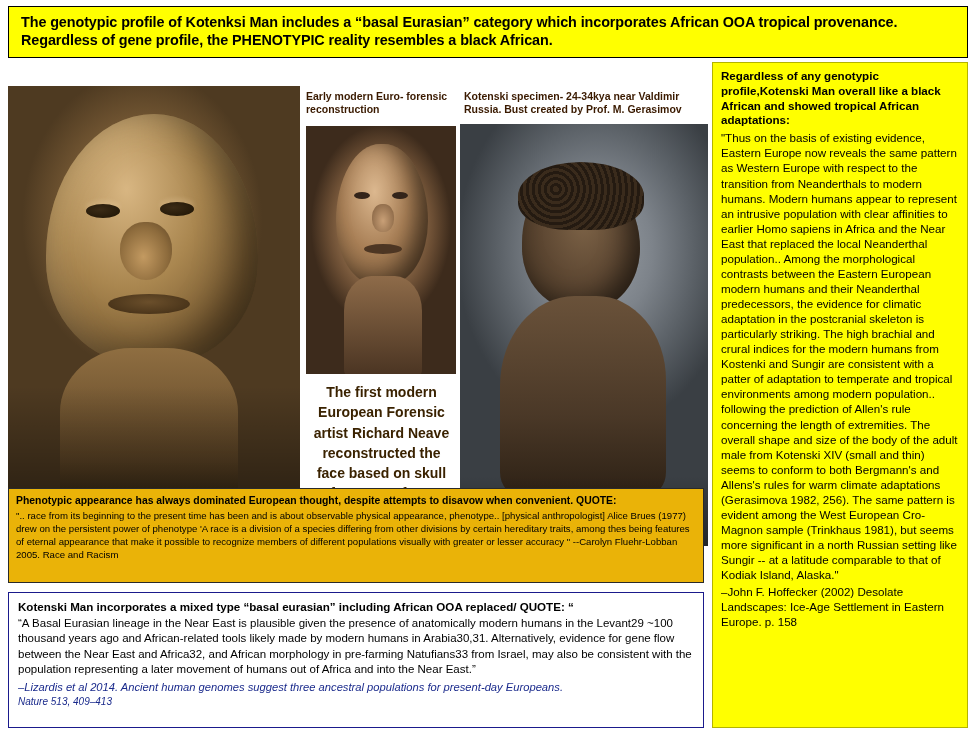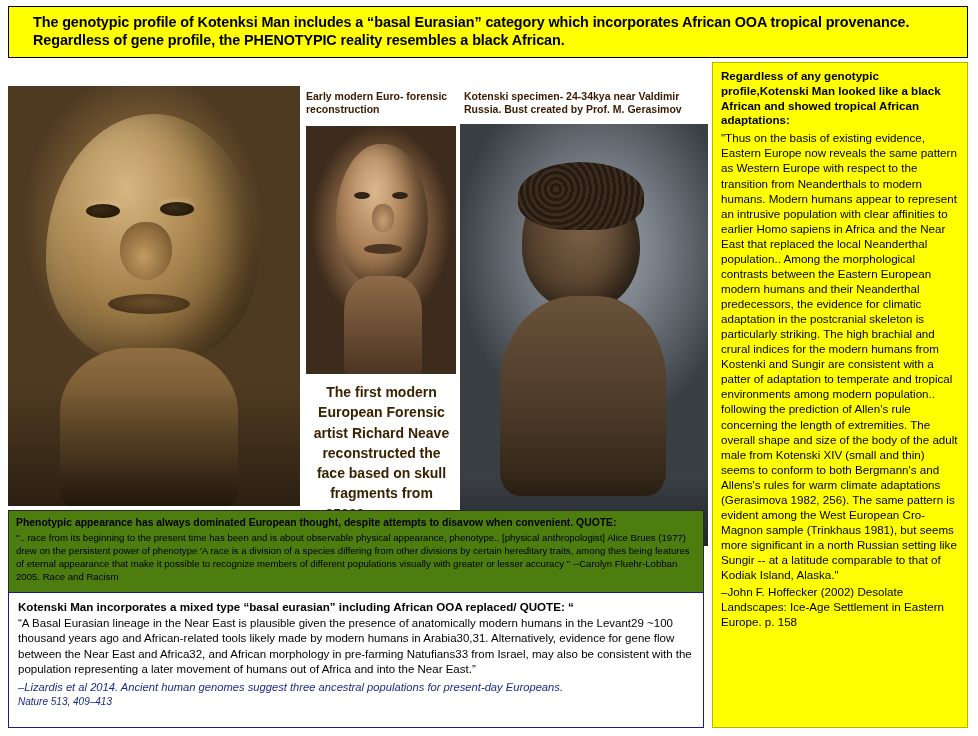--- a/index.html
+++ b/index.html
@@ -24,21 +24,21 @@
 
   
   .header-banner {
     position: absolute;
     left: 8px;
     top: 6px;
     width: 960px;
     box-sizing: border-box;
     background: #ffff00;
     border: 1px solid #000000;
-    padding: 6px 10px 7px 24px;
+    padding: 6px 10px 7px 12px;
   }
   .header-banner .hdr-text {
     font-size: 14.4px;
     font-weight: bold;
     color: #000000;
     line-height: 1.28;
     letter-spacing: -0.1px;
   }
 
   
@@ -263,24 +263,24 @@
     font-size: 11.6px;
     color: #000000;
     line-height: 1.30;
     margin-top: 2px;
   }
 
   
   .green-box {
     position: absolute;
     left: 8px;
-    top: 510px;
+    top: 488px;
     width: 696px;
     box-sizing: border-box;
-    background: #4d7c0f;
+    background: #eab308;
     border: 1px solid #2a2a2a;
     padding: 5px 7px 21px 7px;
   }
   .green-box .gb-lead {
     font-size: 10.4px;
     font-weight: bold;
     color: #000000;
     line-height: 1.3;
   }
   .green-box .gb-quote {
@@ -367,21 +367,21 @@
     <div class="photo-right">
       <div class="r-head"></div>
       <div class="r-hair"></div>
       <div class="r-bust"></div>
       <div class="r-floor"></div>
     </div>
 
   </div>
 
   <div class="sidebar">
-    <div class="sb-head">Regardless of any genotypic profile,Kotenski Man looked like a black African and showed tropical African adaptations:</div>
+    <div class="sb-head">Regardless of any genotypic profile,Kotenski Man overall like a black African and showed tropical African adaptations:</div>
     <div class="sb-body"> "Thus on the basis of existing evidence, Eastern Europe now reveals the same pattern as Western Europe with respect to the transition from Neanderthals to modern humans. Modern humans appear to represent an intrusive population with clear affinities to earlier Homo sapiens in Africa and the Near East that replaced the local Neanderthal population.. Among the morphological contrasts between the Eastern European modern humans and their Neanderthal predecessors, the evidence for climatic adaptation in the postcranial skeleton is particularly striking. The high brachial and crural indices for the modern humans from Kostenki and Sungir are consistent with a patter of adaptation to temperate and tropical environments among modern population.. following the prediction of Allen's rule concerning the length of extremities. The overall shape and size of the body of the adult male from Kotenski XIV (small and thin) seems to conform to both Bergmann's and Allens's rules for warm climate adaptations (Gerasimova 1982, 256). The same pattern is evident among the West European Cro-Magnon sample (Trinkhaus 1981), but seems more significant in a north Russian setting like Sungir -- at a latitude comparable to that of Kodiak Island, Alaska."</div>
     <div class="sb-source">–John F. Hoffecker (2002) Desolate Landscapes: Ice-Age Settlement in Eastern Europe. p. 158</div>
   </div>
 
   <div class="green-box">
     <div class="gb-lead">Phenotypic appearance has always dominated European thought, despite attempts to disavow when convenient. QUOTE:</div>
     <div class="gb-quote">".. race from its beginning to the present time has been and is about observable physical appearance, phenotype.. [physical anthropologist] Alice Brues (1977) drew on the persistent power of phenotype 'A race is a division of a species differing from other divisions by certain hereditary traits, among thes being features of eternal appearance that make it possible to recognize  members of different populations visually with greater or lesser accuracy " --Carolyn Fluehr-Lobban 2005. Race and Racism</div>
   </div>
 
   <div class="white-box">

